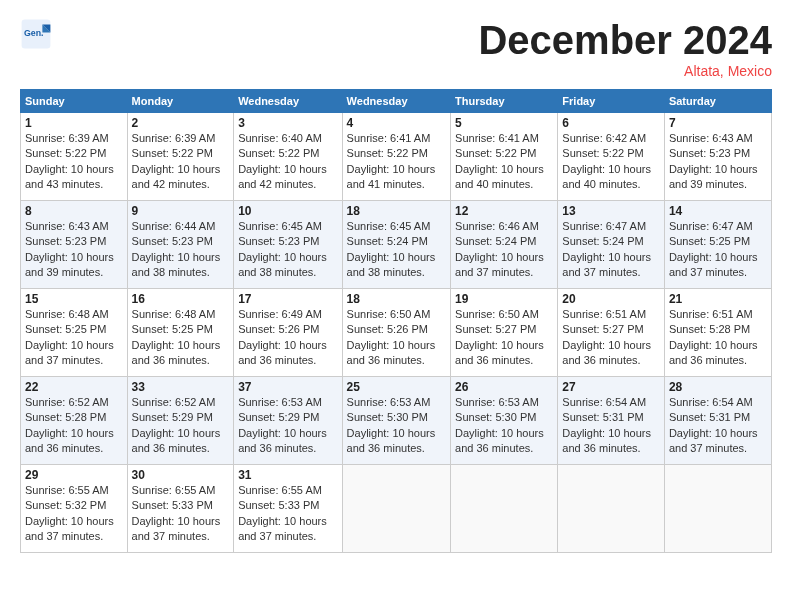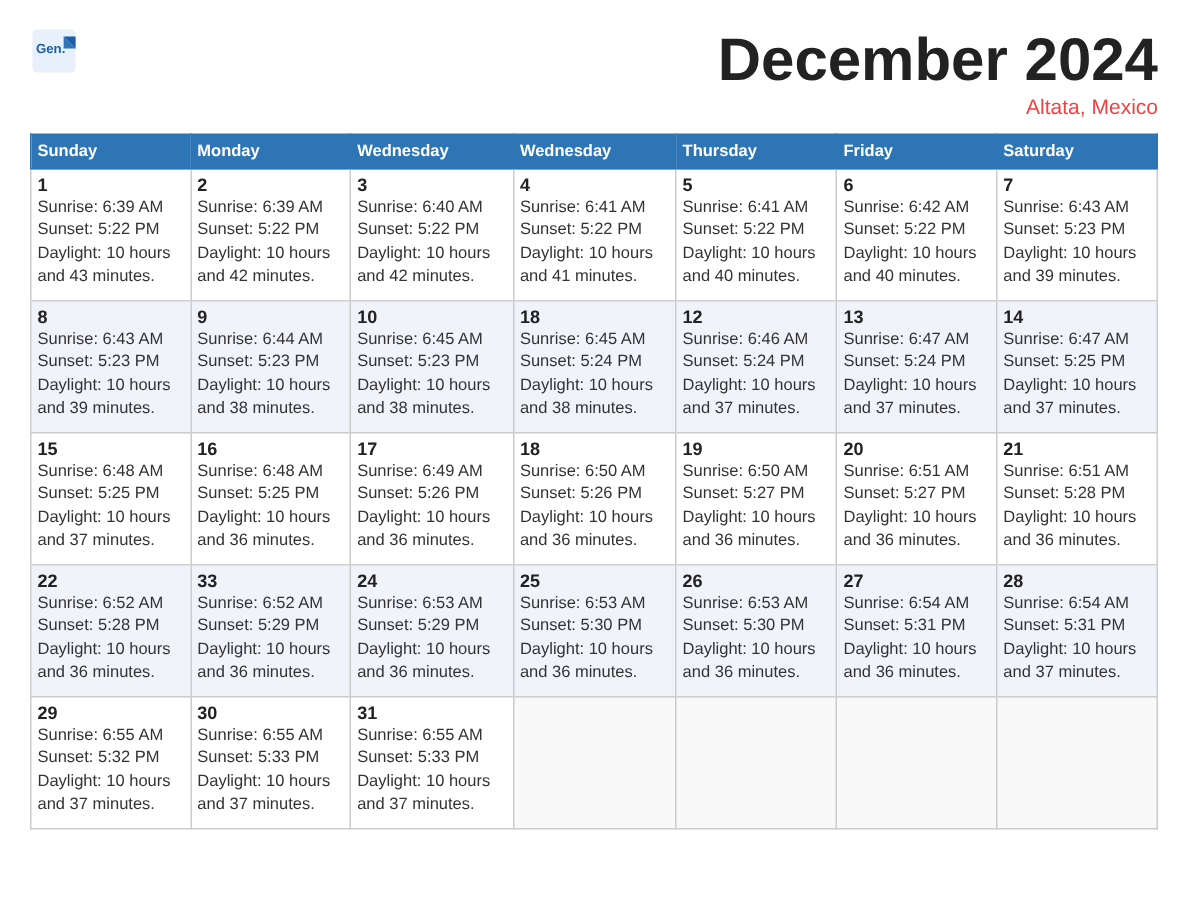--- a/index.html
+++ b/index.html
@@ -216,21 +216,21 @@
         <tr>
           <td>
         <span class="day-num">22</span>
         <span class="day-info">Sunrise: 6:52 AM<br>Sunset: 5:28 PM<br>Daylight: 10 hours and 36 minutes.</span>
       </td>
           <td>
         <span class="day-num">33</span>
         <span class="day-info">Sunrise: 6:52 AM<br>Sunset: 5:29 PM<br>Daylight: 10 hours and 36 minutes.</span>
       </td>
           <td>
-        <span class="day-num">24</span>
+        <span class="day-num">37</span>
         <span class="day-info">Sunrise: 6:53 AM<br>Sunset: 5:29 PM<br>Daylight: 10 hours and 36 minutes.</span>
       </td>
           <td>
         <span class="day-num">25</span>
         <span class="day-info">Sunrise: 6:53 AM<br>Sunset: 5:30 PM<br>Daylight: 10 hours and 36 minutes.</span>
       </td>
           <td>
         <span class="day-num">26</span>
         <span class="day-info">Sunrise: 6:53 AM<br>Sunset: 5:30 PM<br>Daylight: 10 hours and 36 minutes.</span>
       </td>

